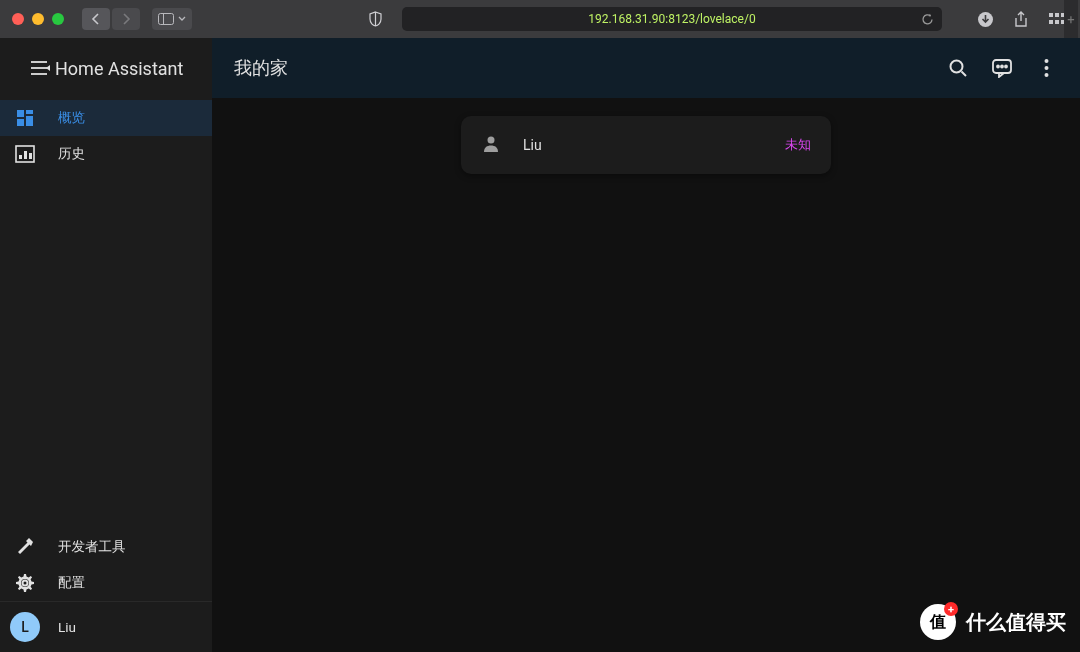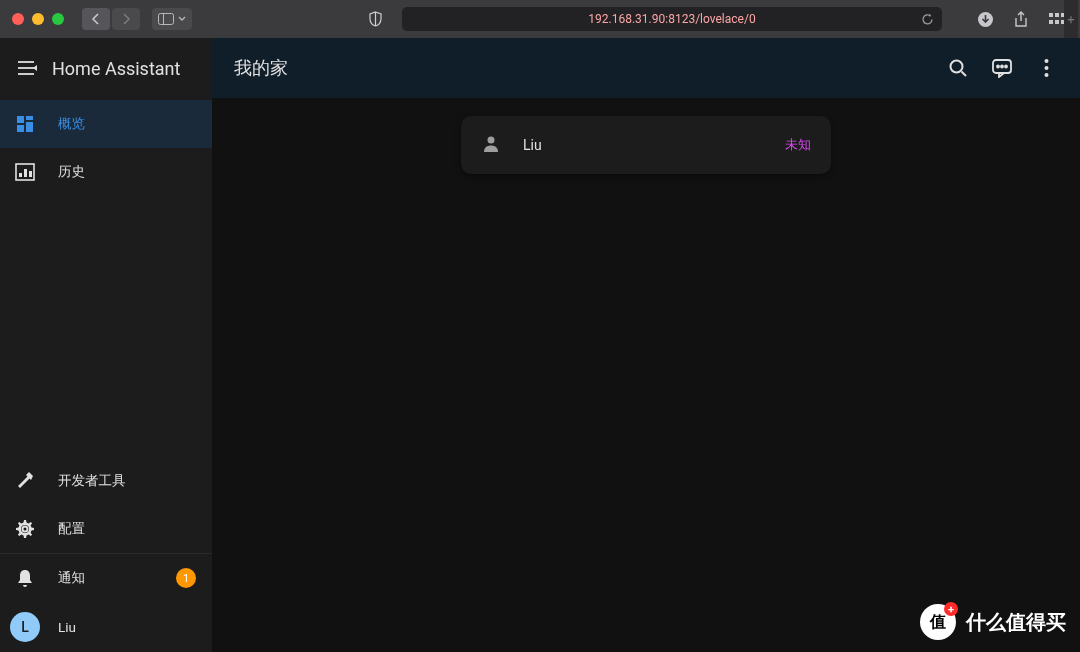--- a/index.html
+++ b/index.html
@@ -10,37 +10,37 @@
     .traffic-lights { display: flex; gap: 8px; }
     .traffic-lights span { width: 12px; height: 12px; border-radius: 50%; display: inline-block; }
     .tl-red { background: #ff5f57; }
     .tl-yellow { background: #febc2e; }
     .tl-green { background: #28c840; }
     .nav-buttons { display: flex; gap: 2px; margin-left: 10px; }
     .nav-btn { width: 28px; height: 22px; background: #56565a; border-radius: 4px; display: flex; align-items: center; justify-content: center; color: #c8c8cc; font-size: 13px; }
     .nav-btn.dis { background: #4a4a4d; color: #7a7a7d; }
     .sidebar-btn { width: 40px; height: 22px; background: #4a4a4d; border-radius: 4px; margin-left:4px; display: flex; align-items: center; justify-content: center; color: #b8b8bc; gap: 4px; }
     .shield-btn { width: 26px; height: 22px; display:flex; align-items:center; justify-content:center; color:#d0d0d4; margin-left: 162px; }
-    .addr-bar { flex: 0 0 540px; height: 24px; background: #222224; border-radius: 5px; display: flex; align-items: center; justify-content: center; color: #fca5a5; font-size: 12px; margin-left: 6px; position: relative; }
+    .addr-bar { flex: 0 0 540px; height: 24px; background: #222224; border-radius: 5px; display: flex; align-items: center; justify-content: center; color: #bef264; font-size: 12px; margin-left: 6px; position: relative; }
     .addr-lock { position: absolute; left: 8px; color: #888; display:flex; }
     .addr-reload { position: absolute; right: 8px; color: #999; display:flex; }
     .chrome-right { position: absolute; right: 12px; display: flex; gap: 14px; align-items: center; }
     .chrome-icon { width: 22px; height: 22px; display: flex; align-items: center; justify-content: center; color: #c8c8cc; }
     .tab-plus { position:absolute; right:2px; top:0; width:14px; height:38px; background:#2c2c2e; display:flex; align-items:center; justify-content:center; color:#777; font-size:13px; }
 
     
     .app { display: flex; height: calc(652px - 38px); background: #111111; }
 
     
     .sidebar { width: 212px; background: #1c1c1c; display: flex; flex-direction: column; flex-shrink: 0; }
-    .sb-header { height: 60px; display: flex; align-items: center; padding: 0 14px; gap: 14px; color: #e1e1e1; }
+    .sb-header { height: 60px; display: flex; align-items: center; padding: 0 27px; gap: 4px; color: #e1e1e1; }
     .sb-header .menu-icon { width: 24px; height: 24px; display: flex; align-items: center; justify-content: center; color: #e1e1e1; }
     .sb-title { font-size: 18px; font-weight: 400; }
     .sb-nav { flex: 1; display: flex; flex-direction: column; padding-top: 2px; }
-    .sb-item { height: 48px; display: flex; align-items: center; padding: 0 14px; gap: 22px; color: #e1e1e1; font-size: 13.5px; cursor: pointer; position: relative; }
+    .sb-item { height: 36px; display: flex; align-items: center; padding: 0 14px; gap: 22px; color: #e1e1e1; font-size: 13.5px; cursor: pointer; position: relative; }
     .sb-item.active { background: #1b2a3a; color: #3a8ee6; }
     .sb-item .ic { width: 22px; height: 22px; display: flex; align-items: center; justify-content: center; flex-shrink: 0; }
     .sb-spacer { flex: 1; }
     .sb-bottom { border-top: 1px solid rgba(255,255,255,0.06); }
     .sb-item .badge { position: absolute; right: 16px; width: 20px; height: 20px; border-radius: 50%; background: #ff9800; color: #fff; font-size: 11px; display: flex; align-items: center; justify-content: center; }
     .avatar { width: 30px; height: 30px; border-radius: 50%; background: #90caf9; color: #1c1c1c; display: flex; align-items: center; justify-content: center; font-size: 14px; font-weight: 500; margin-left: -4px; margin-right: -4px; }
 
     
     .main { flex: 1; display: flex; flex-direction: column; background: #111111; }
     .topbar { height: 60px; background: #101e29; display: flex; align-items: center; padding: 9px 22px; color: #e1e1e1; }
@@ -186,29 +186,20 @@
           <svg width="20" height="20" viewBox="0 0 20 20" fill="currentColor">
               <path d="M10 6.5 A3.5 3.5 0 1 0 10 13.5 A3.5 3.5 0 1 0 10 6.5 Z M10 8.5 A1.5 1.5 0 1 1 10 11.5 A1.5 1.5 0 1 1 10 8.5 Z"></path>
               <path d="M11 1 H9 L8.5 3.5 L6.3 4.4 L4.3 2.9 L2.9 4.3 L4.4 6.3 L3.5 8.5 L1 9 V11 L3.5 11.5 L4.4 13.7 L2.9 15.7 L4.3 17.1 L6.3 15.6 L8.5 16.5 L9 19 H11 L11.5 16.5 L13.7 15.6 L15.7 17.1 L17.1 15.7 L15.6 13.7 L16.5 11.5 L19 11 V9 L16.5 8.5 L15.6 6.3 L17.1 4.3 L15.7 2.9 L13.7 4.4 L11.5 3.5 Z M10 6 A4 4 0 1 1 10 14 A4 4 0 1 1 10 6 Z" fill-rule="evenodd"></path>
             </svg>
         </span>
         <span>配置</span>
       </div>
     </div>
 
     <div class="sb-bottom">
-      <div class="sb-item">
-        <span class="ic">
-          <svg width="18" height="20" viewBox="0 0 18 20" fill="currentColor">
-              <path d="M9 2 C6 2 4 4 4 8 V12 L2 15 H16 L14 12 V8 C14 4 12 2 9 2 Z M7 17 A2 2 0 0 0 11 17 Z"></path>
-            </svg>
-        </span>
-        <span>通知</span>
-        <span class="badge">1</span>
-      </div>
       <div class="sb-item" style="height:50px">
         <span class="avatar">L</span>
         <span>Liu</span>
       </div>
     </div>
   </div>
 
   <div class="main">
     <div class="topbar">
       <div class="topbar-title">我的家</div>

